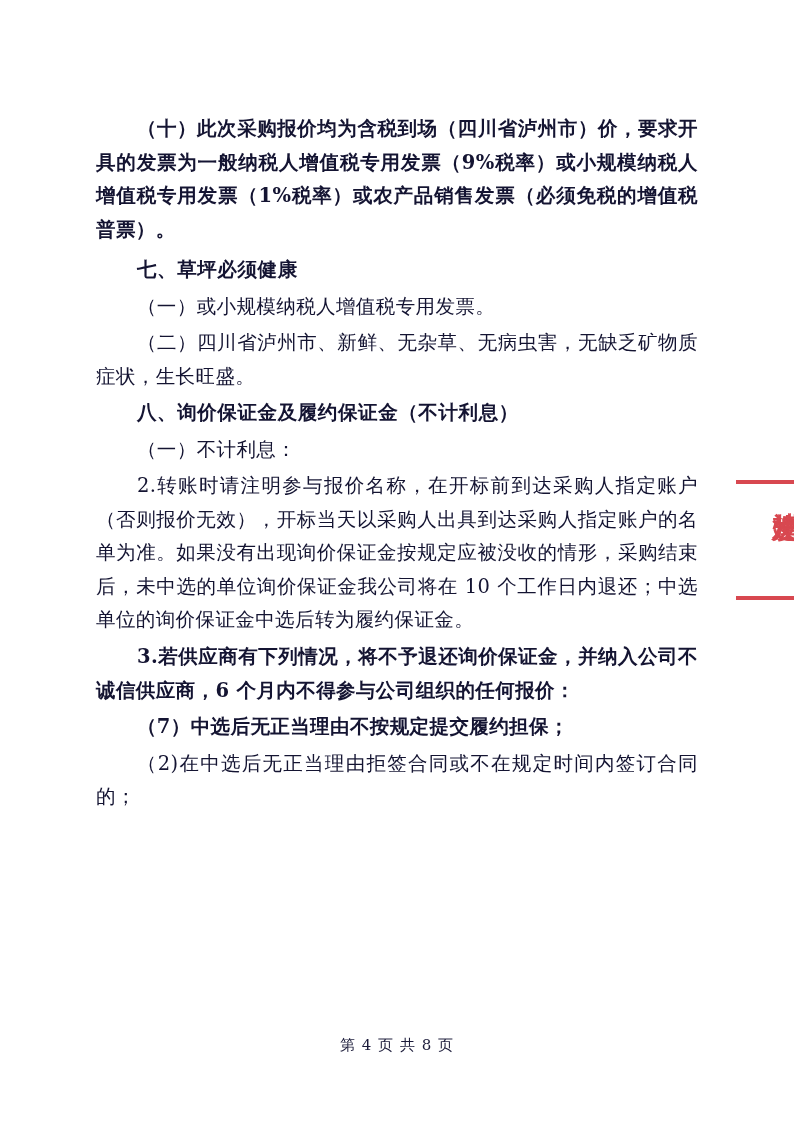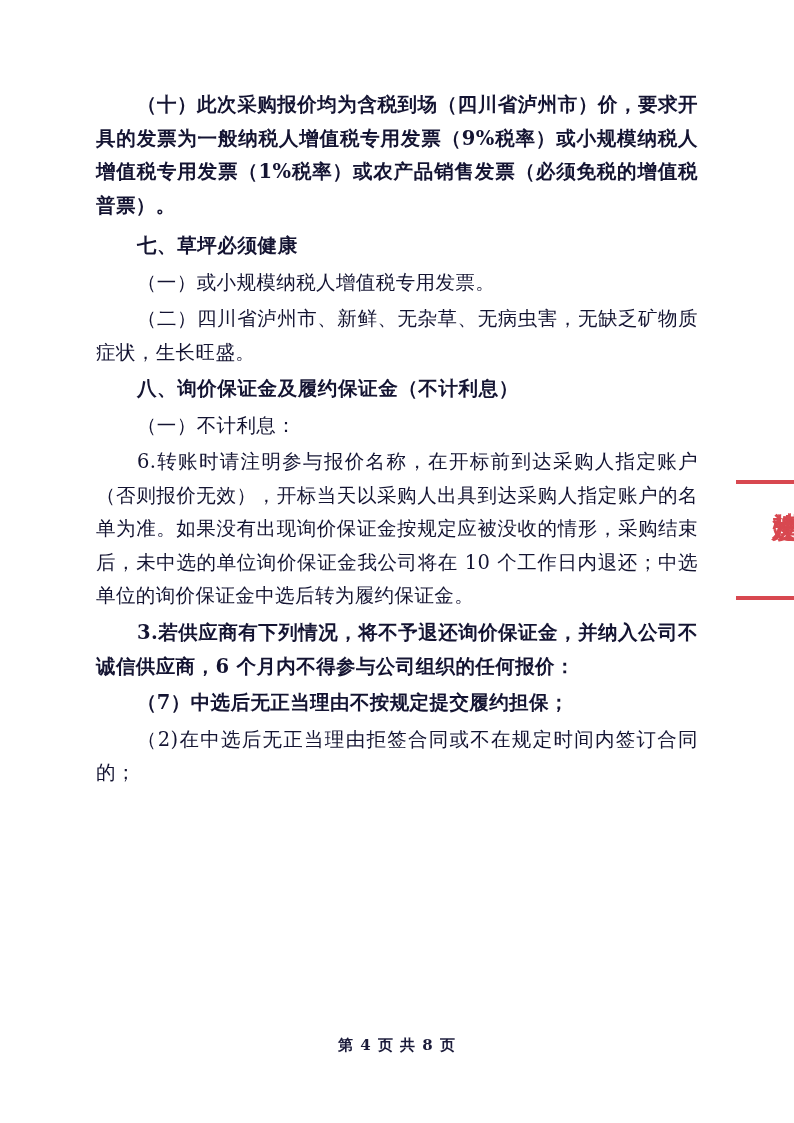--- a/index.html
+++ b/index.html
@@ -13,20 +13,21 @@
     font-family: "DejaVu Serif", "Liberation Serif", serif;
     color: #1a1a2e;
     position: relative;
     overflow: hidden;
   }
   .page {
     position: absolute;
     inset: 0;
     padding: 88px 96px 16px 96px;
     box-sizing: border-box;
+    margin-top: 24px;
   }
   .doc-body {
     font-size: 19.5px;
     line-height: 1.72;
     letter-spacing: 0.4px;
     color: #141432;
   }
   p.para {
     margin: 0 0 3px 0;
     text-align: justify;
@@ -45,21 +46,21 @@
     letter-spacing: 0.6px;
   }
   .spacer-sm { height: 4px; }
   .footer {
     position: absolute;
     left: 0;
     right: 0;
     bottom: 68px;
     text-align: center;
     font-size: 15px;
-    font-weight: bold;
+    font-weight: normal;
     letter-spacing: 1px;
     color: #1b1b3a;
     font-family: "DejaVu Serif", "Liberation Serif", serif;
   }
   
   .seal {
     position: absolute;
     right: -16px;
     top: 480px;
     width: 74px;
@@ -102,21 +103,21 @@
 
     <p class="para indent">（一）或小规模纳税人增值税专用发票。</p>
 
     <p class="para indent">（二）四川省泸州市、新鲜、无杂草、无病虫害，无缺乏矿物质症状，生长旺盛。</p>
 
     <p class="heading">八、询价保证金及履约保证金（不计利息）</p>
 
     <p class="para indent">（一）不计利息：</p>
 
 
-    <p class="para indent">6.转账时请注明参与报价名称，在开标前到达采购人指定账户（否则报价无效），开标当天以采购人出具到达采购人指定账户的名单为准。如果没有出现询价保证金按规定应被没收的情形，采购结束后，未中选的单位询价保证金我公司将在 10 个工作日内退还；中选单位的询价保证金中选后转为履约保证金。</p>
+    <p class="para indent">2.转账时请注明参与报价名称，在开标前到达采购人指定账户（否则报价无效），开标当天以采购人出具到达采购人指定账户的名单为准。如果没有出现询价保证金按规定应被没收的情形，采购结束后，未中选的单位询价保证金我公司将在 10 个工作日内退还；中选单位的询价保证金中选后转为履约保证金。</p>
 
     <p class="para indent bold">3.若供应商有下列情况，将不予退还询价保证金，并纳入公司不诚信供应商，6 个月内不得参与公司组织的任何报价：</p>
 
     <p class="para indent bold">（7）中选后无正当理由不按规定提交履约担保；</p>
 
     <p class="para indent">（2)在中选后无正当理由拒签合同或不在规定时间内签订合同的；</p>
 
   </div>
 </div>
 

